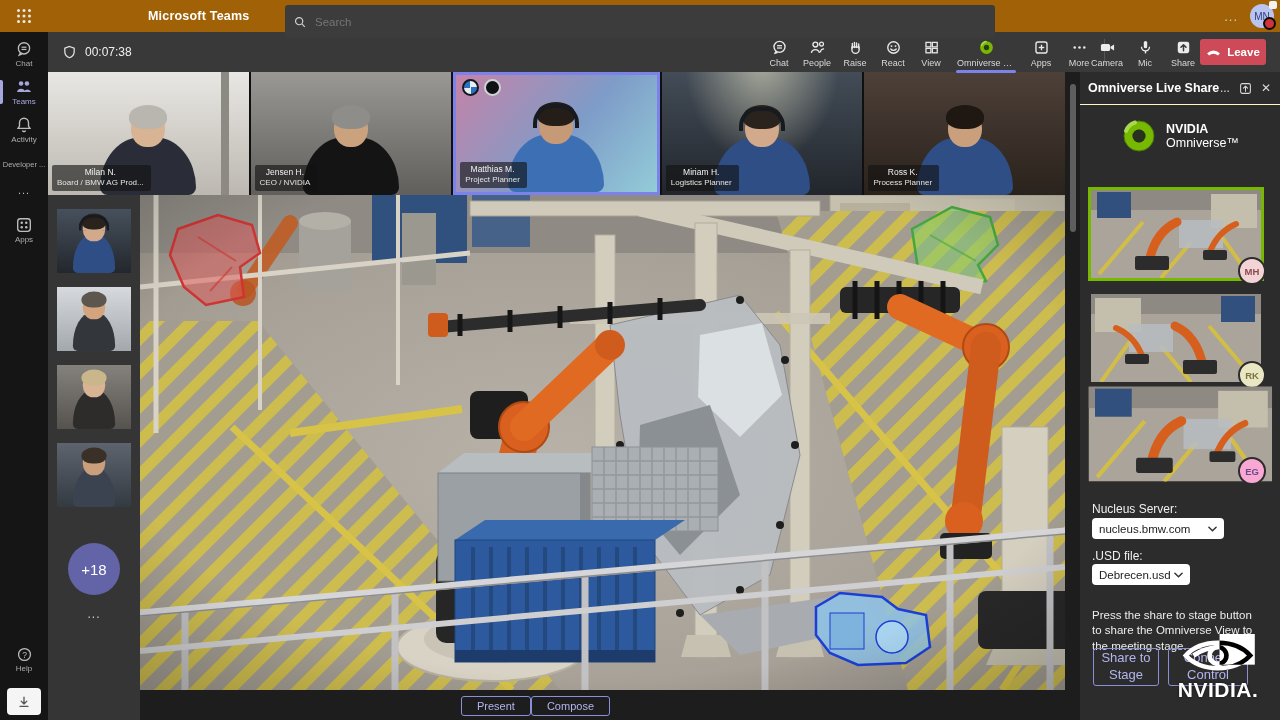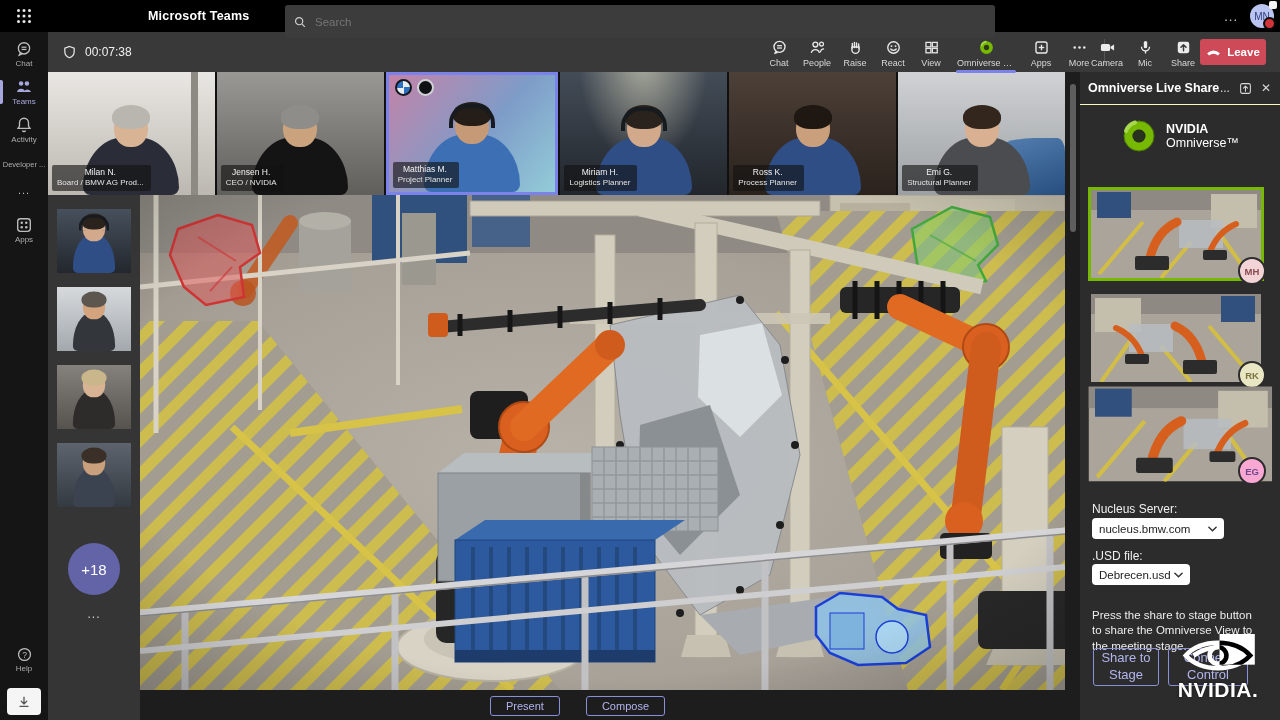--- a/index.html
+++ b/index.html
@@ -1,20 +1,20 @@
 <!DOCTYPE html>
 <html><head>
 <meta charset="utf-8">
 <style>
   html,body{margin:0;padding:0;background:#000;}
   body{width:1280px;height:720px;overflow:hidden;font-family:"Liberation Sans",sans-serif;-webkit-font-smoothing:antialiased;}
   .app{position:relative;width:1280px;height:720px;background:#1e1d1d;color:#fff;}
 
   
-  .topbar{position:absolute;left:0;top:0;width:1280px;height:32px;background:#000000;display:flex;align-items:center;z-index:30;}
+  .topbar{position:absolute;left:0;top:0;width:1280px;height:32px;background:#a16207;display:flex;align-items:center;z-index:30;}
   .waffle{width:48px;height:32px;display:flex;align-items:center;justify-content:center;}
   .apptitle{font-size:12.5px;font-weight:bold;color:#fff;margin-left:100px;letter-spacing:.2px;}
   .searchbox{position:absolute;left:285px;top:5px;width:710px;height:33px;background:#3d3c3c;border-radius:3px;display:flex;align-items:center;color:#cfcfcf;}
   .searchbox svg{margin:0 7px 0 9px;}
   .searchbox input{background:transparent;border:none;outline:none;color:#d8d8d8;font-size:11.5px;width:600px;font-family:"Liberation Sans",sans-serif;}
   .topbar-right{position:absolute;right:6px;top:0;height:32px;display:flex;align-items:center;gap:12px;}
   .top-more{color:#cfcfcf;font-size:13px;letter-spacing:1px;}
   .avatar{position:relative;width:24px;height:24px;border-radius:50%;background:#b9c4f0;color:#2f3d7e;font-size:10px;font-weight:normal;display:flex;align-items:center;justify-content:center;}
   .presence{position:absolute;right:-2px;bottom:-2px;width:9px;height:9px;border-radius:50%;background:#d13438;border:2px solid #0a0a0a;}
   .avatar-badge{position:absolute;right:-3px;top:-3px;width:8px;height:8px;border-radius:2px;background:#f3f3f3;}
@@ -72,21 +72,21 @@
   .sthumb .person{width:64px;transform:translateX(-50%) scale(.66);transform-origin:bottom center;}
   .s1{--bg:linear-gradient(180deg,#46505c,#23272d);--skin:#d2a98a;--shirt:#2f4e86;--hair:#2a221c;}
   .s2{--bg:linear-gradient(180deg,#d6dadd,#a3a8ad);--skin:#d3a47d;--shirt:#33373c;--hair:#5d564e;}
   .s3{--bg:linear-gradient(180deg,#85817c,#56534f);--skin:#d8b394;--shirt:#2e2c2a;--hair:#c9b68a;}
   .s4{--bg:linear-gradient(180deg,#5d646d,#343a42);--skin:#caa07c;--shirt:#3b4350;--hair:#3a3027;}
   .overflow-circle{width:52px;height:52px;margin-top:36px;border-radius:50%;background:#6264a7;display:flex;align-items:center;justify-content:center;font-size:15px;color:#fff;cursor:pointer;}
   .strip-more{margin-top:12px;color:#cfcfcf;font-size:12px;letter-spacing:1px;}
   .viewport{position:absolute;left:140px;top:195px;width:925px;height:495px;z-index:10;background:#8f8b84;cursor:grab;}
   .viewport svg{display:block;}
   .scrollthumb{position:absolute;left:1070px;top:84px;width:6px;height:148px;background:#5e5e5e;border-radius:3px;z-index:12;cursor:pointer;}
-  .stage-footer{position:absolute;left:490px;top:696px;display:flex;gap:26px;z-index:12;}
+  .stage-footer{position:absolute;left:461px;top:696px;display:flex;gap:0;z-index:12;}
   .ghost-btn{background:transparent;border:1px solid #8a8fd9;color:#b2b5ee;font-size:11px;font-family:"Liberation Sans",sans-serif;border-radius:3px;padding:3px 15px;cursor:pointer;}
 
   
   .panel{position:absolute;left:1080px;top:72px;width:200px;height:648px;background:#2d2c2c;z-index:20;}
   .panel-header{position:absolute;left:0;top:0;width:100%;height:32px;border-bottom:1px solid #fef9c3;display:flex;align-items:center;}
   .panel-title{font-size:12.5px;font-weight:bold;margin-left:8px;flex:1;}
   .ph-ic{color:#d9d9d9;margin-right:9px;cursor:pointer;font-size:12px;display:flex;align-items:center;}
   .brand{position:absolute;left:0;top:46px;width:100%;display:flex;align-items:center;justify-content:center;gap:9px;}
   .brand-text{line-height:1.15;}
   .brand-text .b1{font-size:12.5px;font-weight:bold;}
@@ -380,32 +380,20 @@
       <div class="person">
           <div class="hair"></div>
           <div class="head"></div>
           <div class="torso"></div>
         </div>
       <div class="tag">
         <span class="nm">Ross K.</span>
         <span class="rl">Process Planner</span>
       </div>
     </div>
-    <div class="tile t6">
-      <div class="car"></div>
-      <div class="person">
-          <div class="hair"></div>
-          <div class="head"></div>
-          <div class="torso"></div>
-        </div>
-      <div class="tag">
-        <span class="nm">Emi G.</span>
-        <span class="rl">Structural Planner</span>
-      </div>
-    </div>
   </section>
 
   <div class="stagebg"></div>
 
   <aside class="strip">
     <div class="sthumb s1">
         <div class="person">
           <div class="hair"></div>
           <div class="headset"></div>
           <div class="head"></div>

